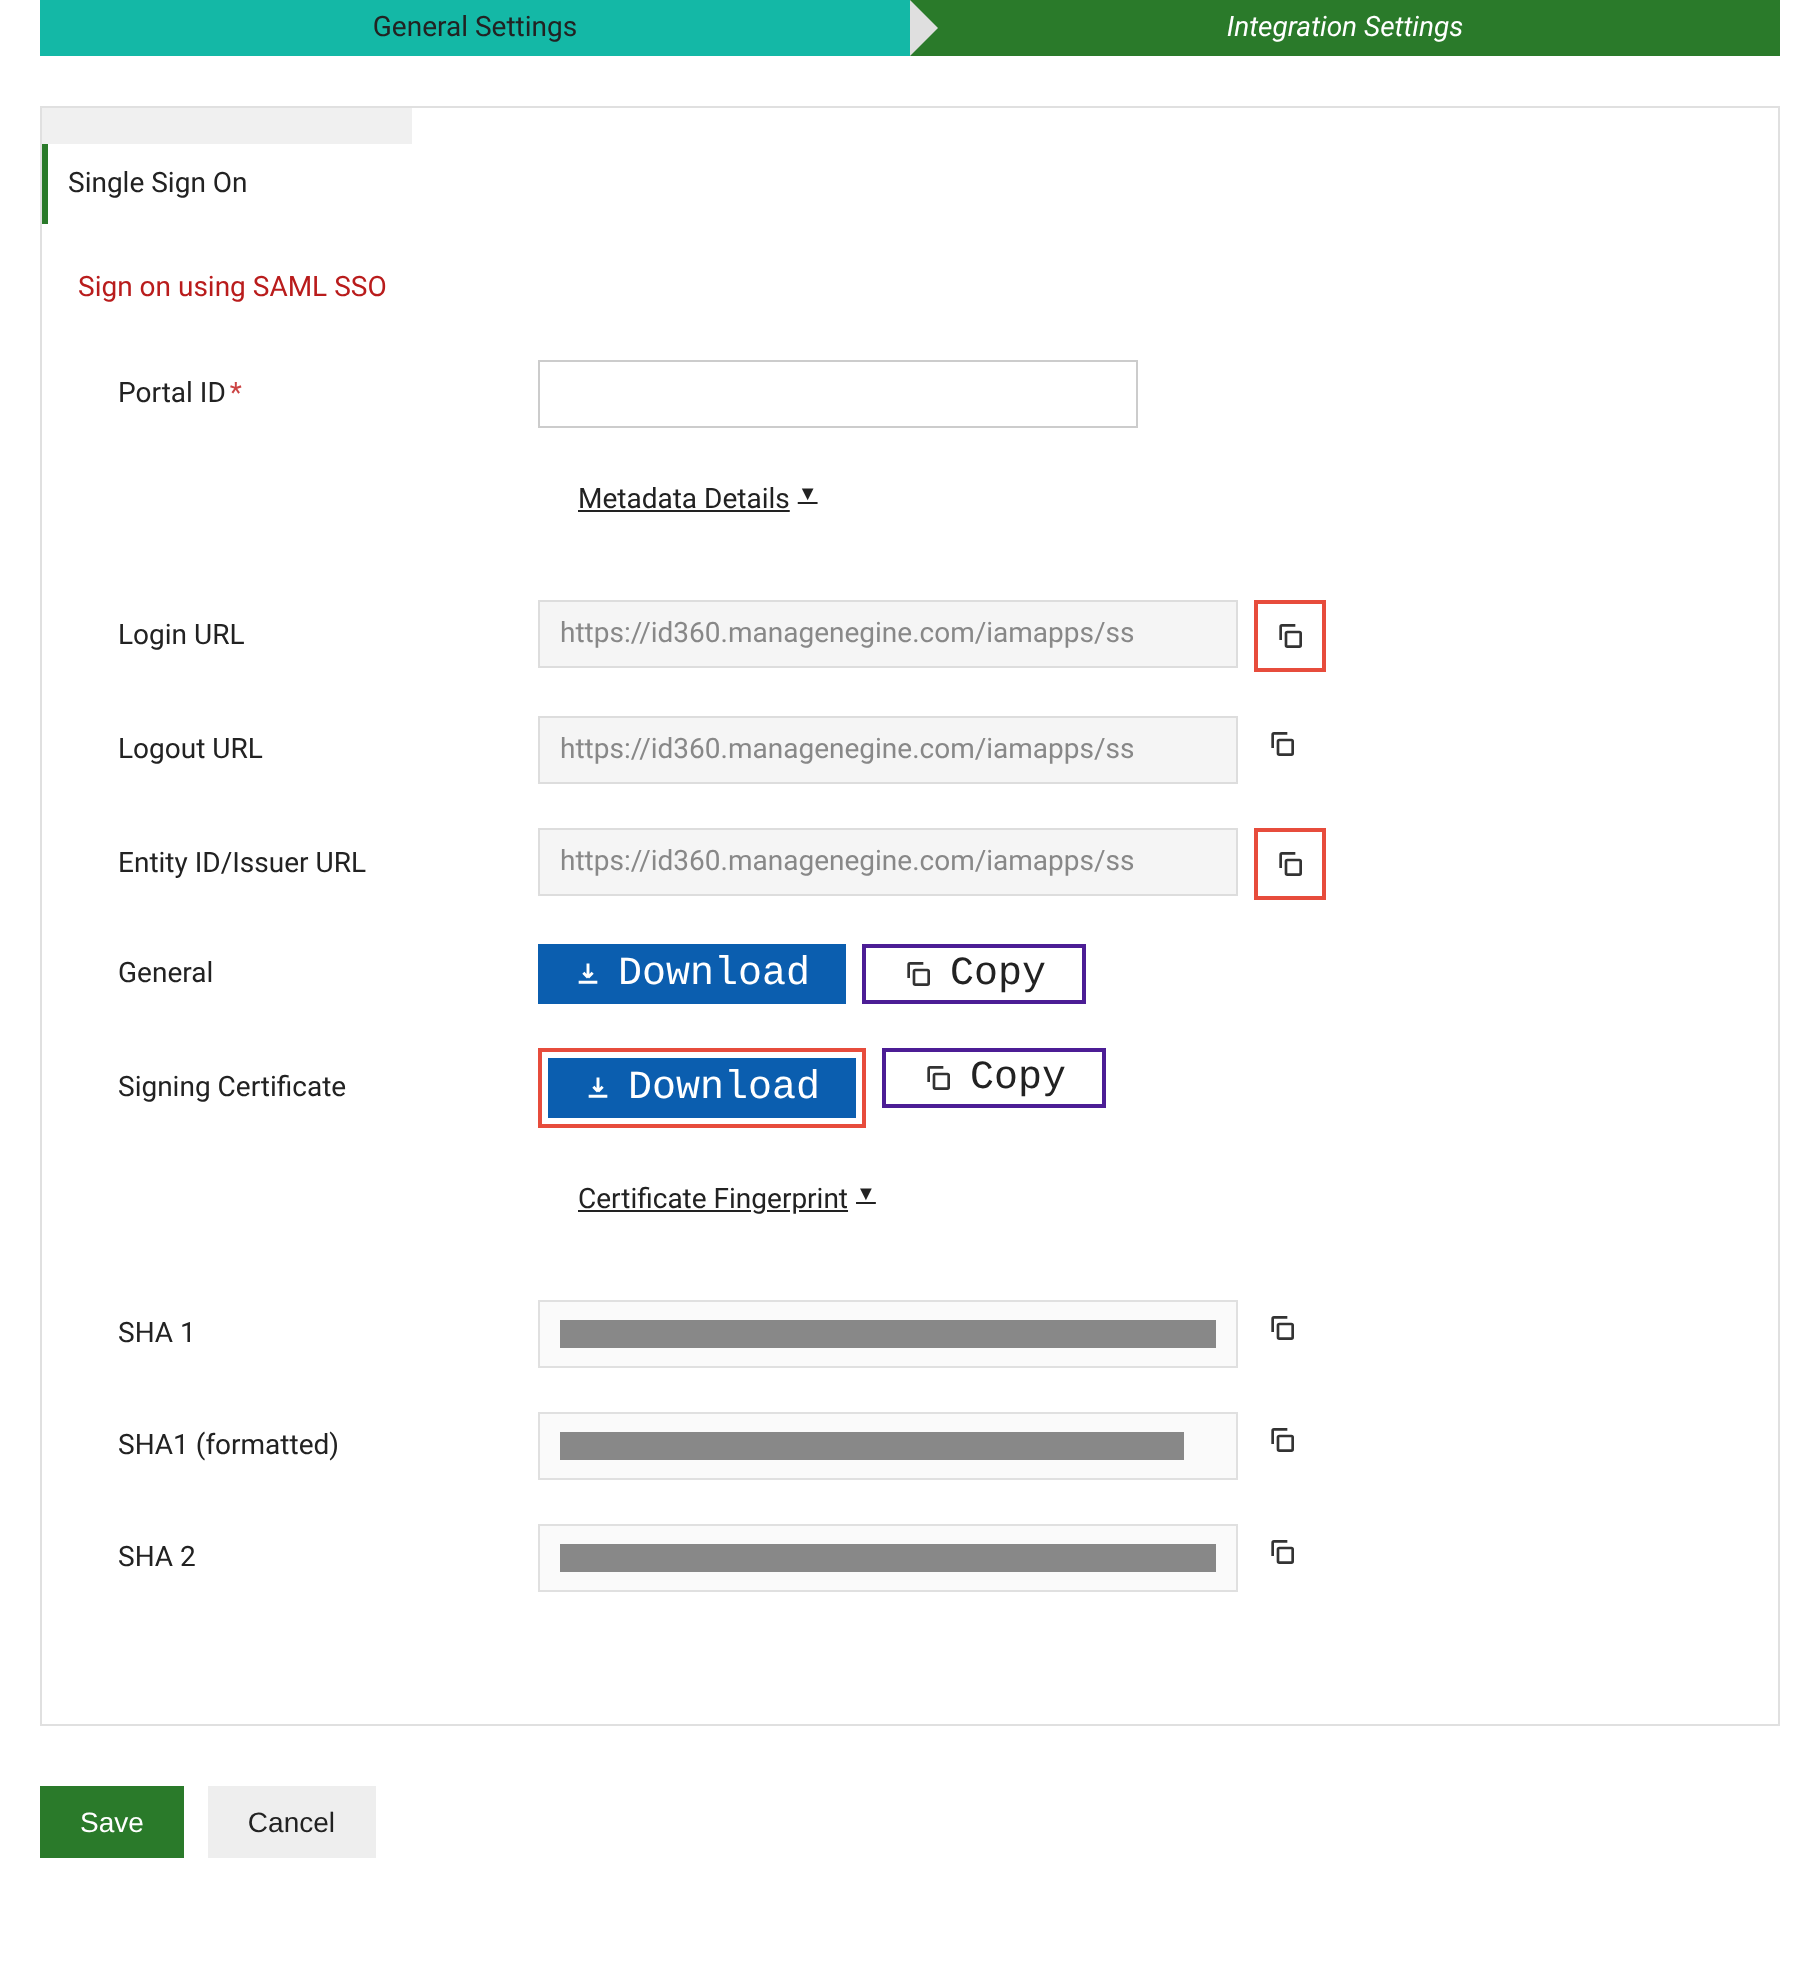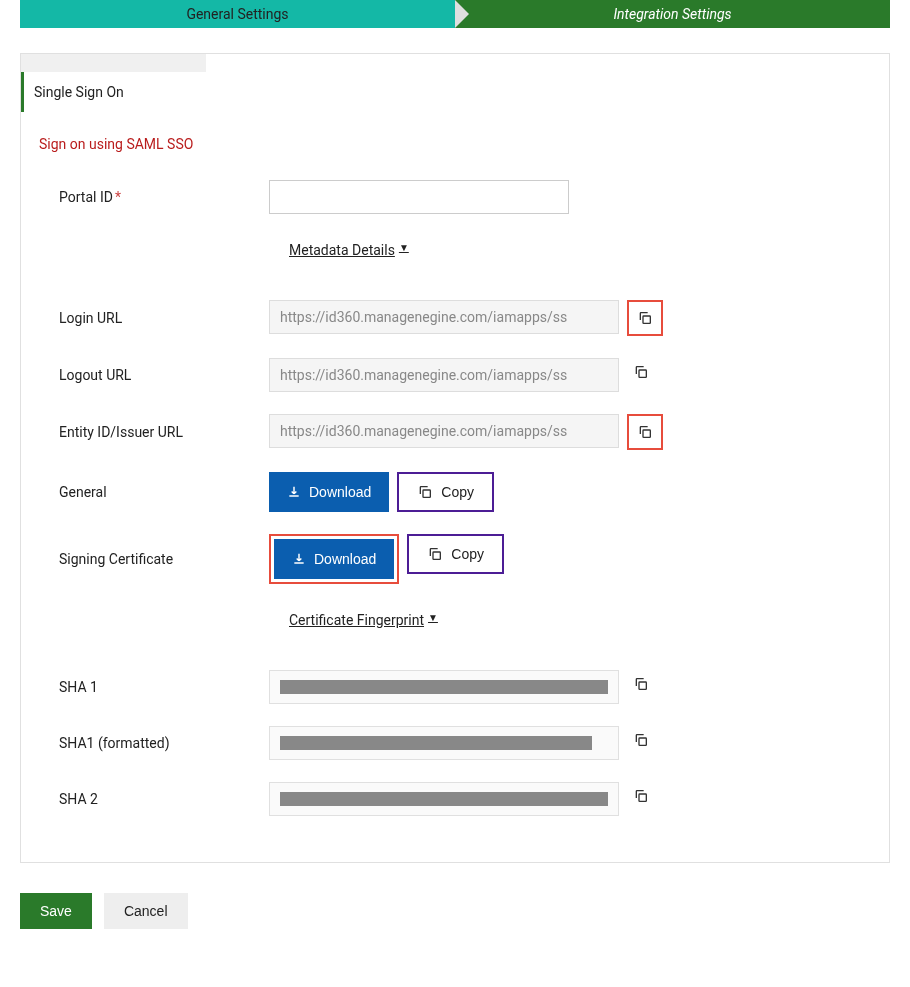--- a/index.html
+++ b/index.html
@@ -141,28 +141,29 @@
       font-size: 14px;
       display: inline-flex;
       align-items: flex-start;
       gap: 4px;
     }
     .section-link-row {
       padding-left: 250px;
       margin-bottom: 22px;
     }
     .btn {
-      height: 40px;
+      height: 30px;
       padding: 0 18px;
       border: none;
-      font-size: 14px;
+      font-size: 20px;
       cursor: pointer;
       display: inline-flex;
       align-items: center;
       gap: 8px;
+      font-family: Liberation Mono, monospace;
     }
     .btn-primary {
       background: #0b5eaf;
       color: #fff;
     }
     .btn-outline {
       background: #fff;
       border: 2px solid #4c1d95;
       color: #222;
     }

